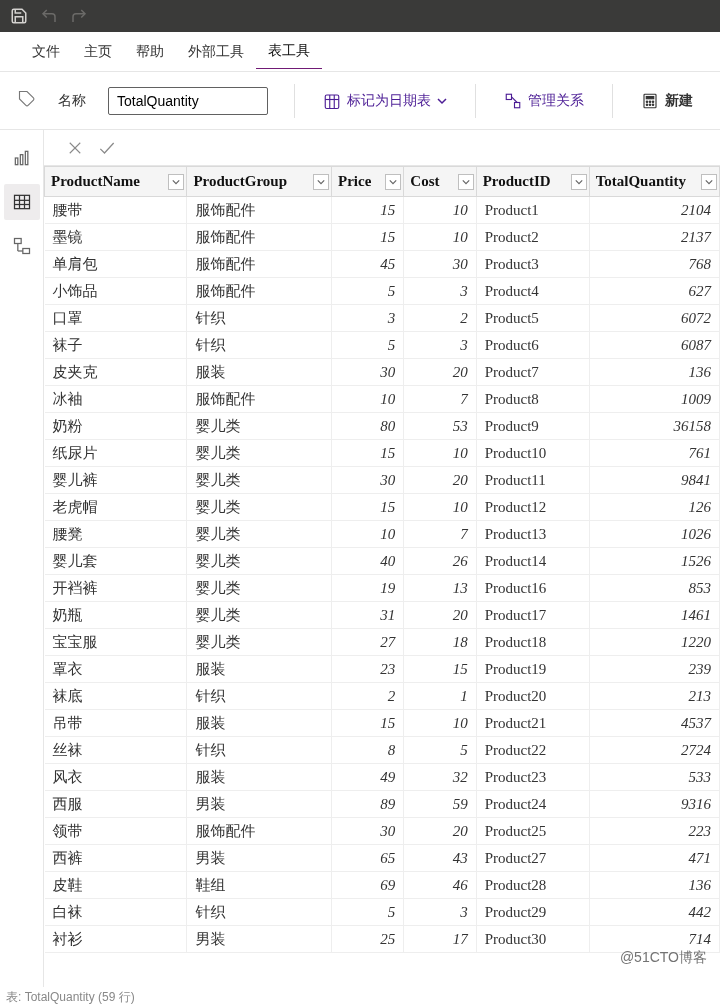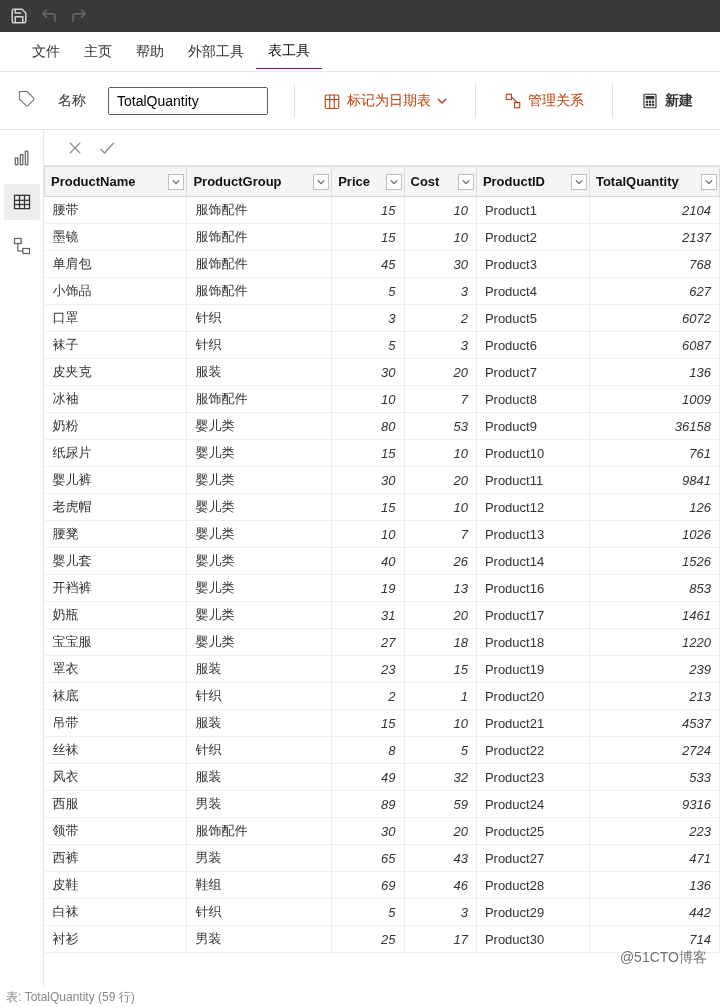--- a/index.html
+++ b/index.html
@@ -66,21 +66,21 @@
     .toolbar .sep {
       width: 1px;
       height: 34px;
       background: #e0e0e0;
       margin: 0 4px;
     }
     .toolbar .tb-btn {
       display: flex;
       align-items: center;
       gap: 6px;
-      color: #c2410c;
+      color: #4c1d95;
       cursor: default;
       padding: 4px 2px;
     }
     .toolbar .tb-btn.enabled { color: #333; cursor: pointer; font-weight: bold; }
     .svg-icon { width: 18px; height: 18px; }
     .main {
       display: flex;
       height: calc(100% - 32px - 40px - 58px - 20px);
     }
     .left-rail {
@@ -106,21 +106,22 @@
       border-bottom: 1px solid #e6e6e6;
       display: flex;
       align-items: center;
       gap: 10px;
       padding-left: 20px;
     }
     .fx-bar .fx-icon { color: #8a8a8a; width: 22px; height: 22px; display:flex; align-items:center; justify-content:center;}
     table.data {
       border-collapse: collapse;
       width: 100%;
-      font-size: 13px;
+      font-size: 15px;
+      font-family: Liberation Serif, serif;
     }
     table.data th {
       background: #f5f5f5;
       height: 30px;
       border: 1px solid #d9d9d9;
       text-align: left;
       font-weight: 600;
       position: relative;
       color: #111;
       white-space: nowrap;

